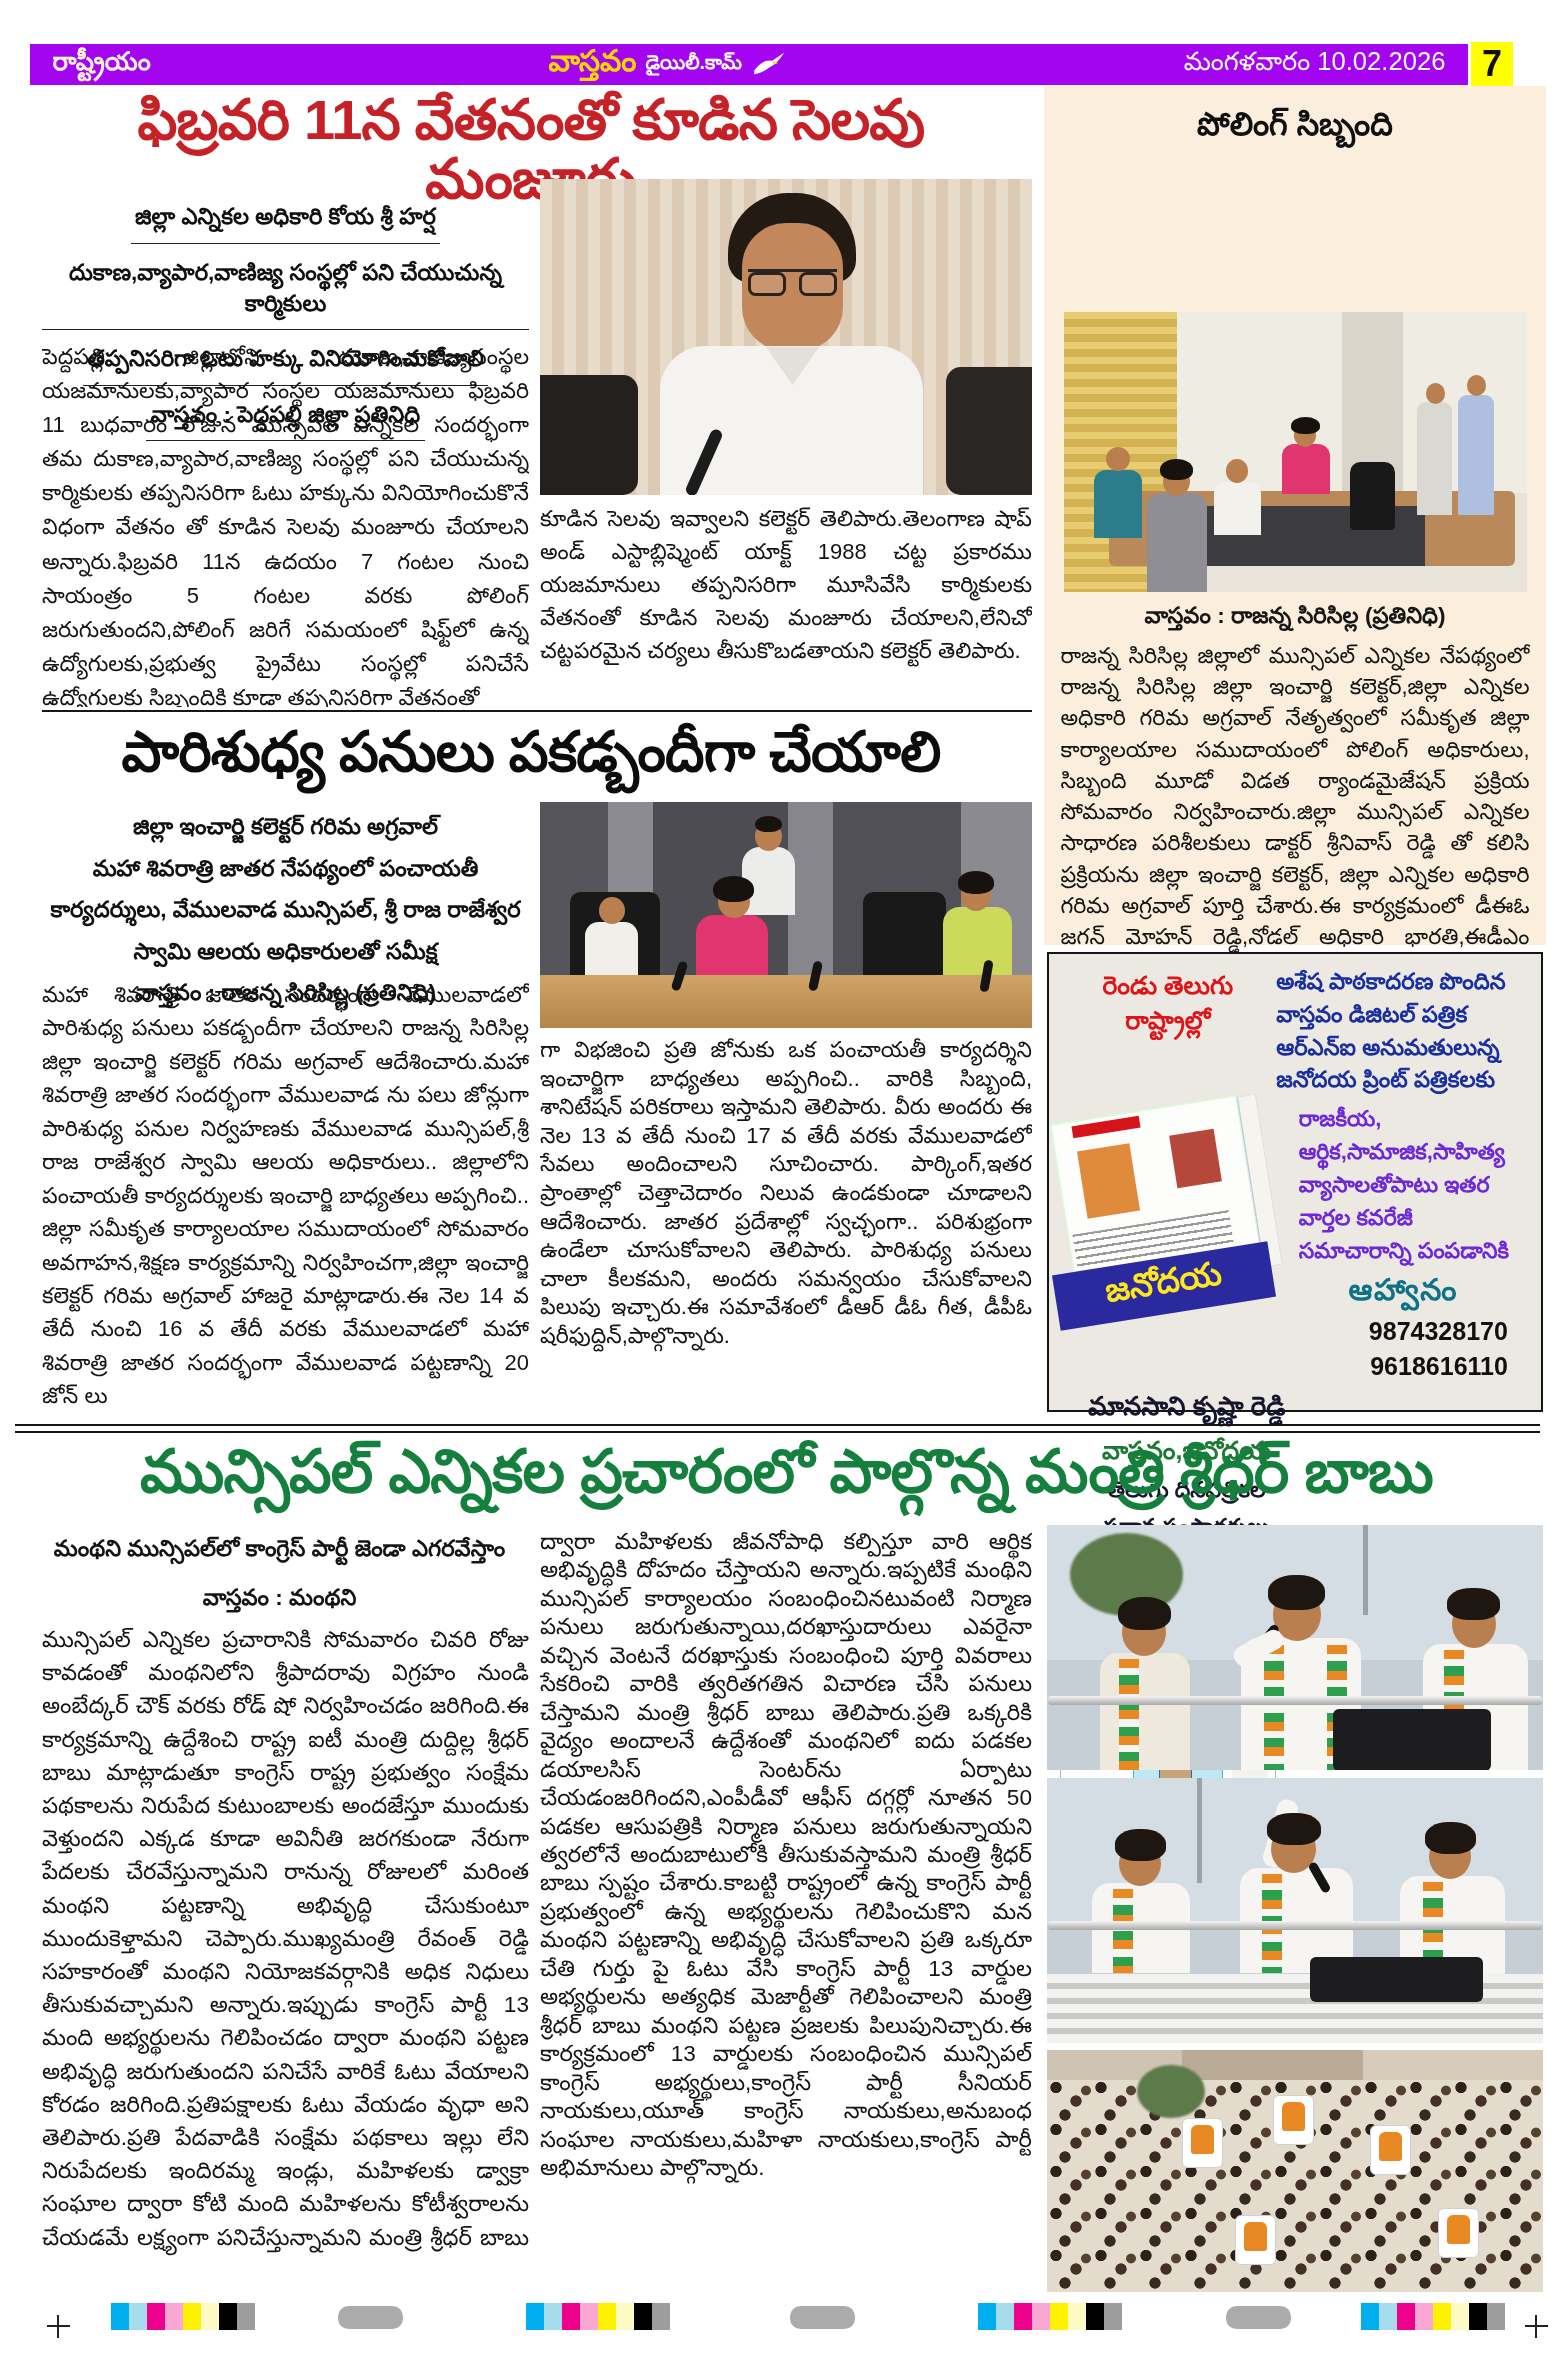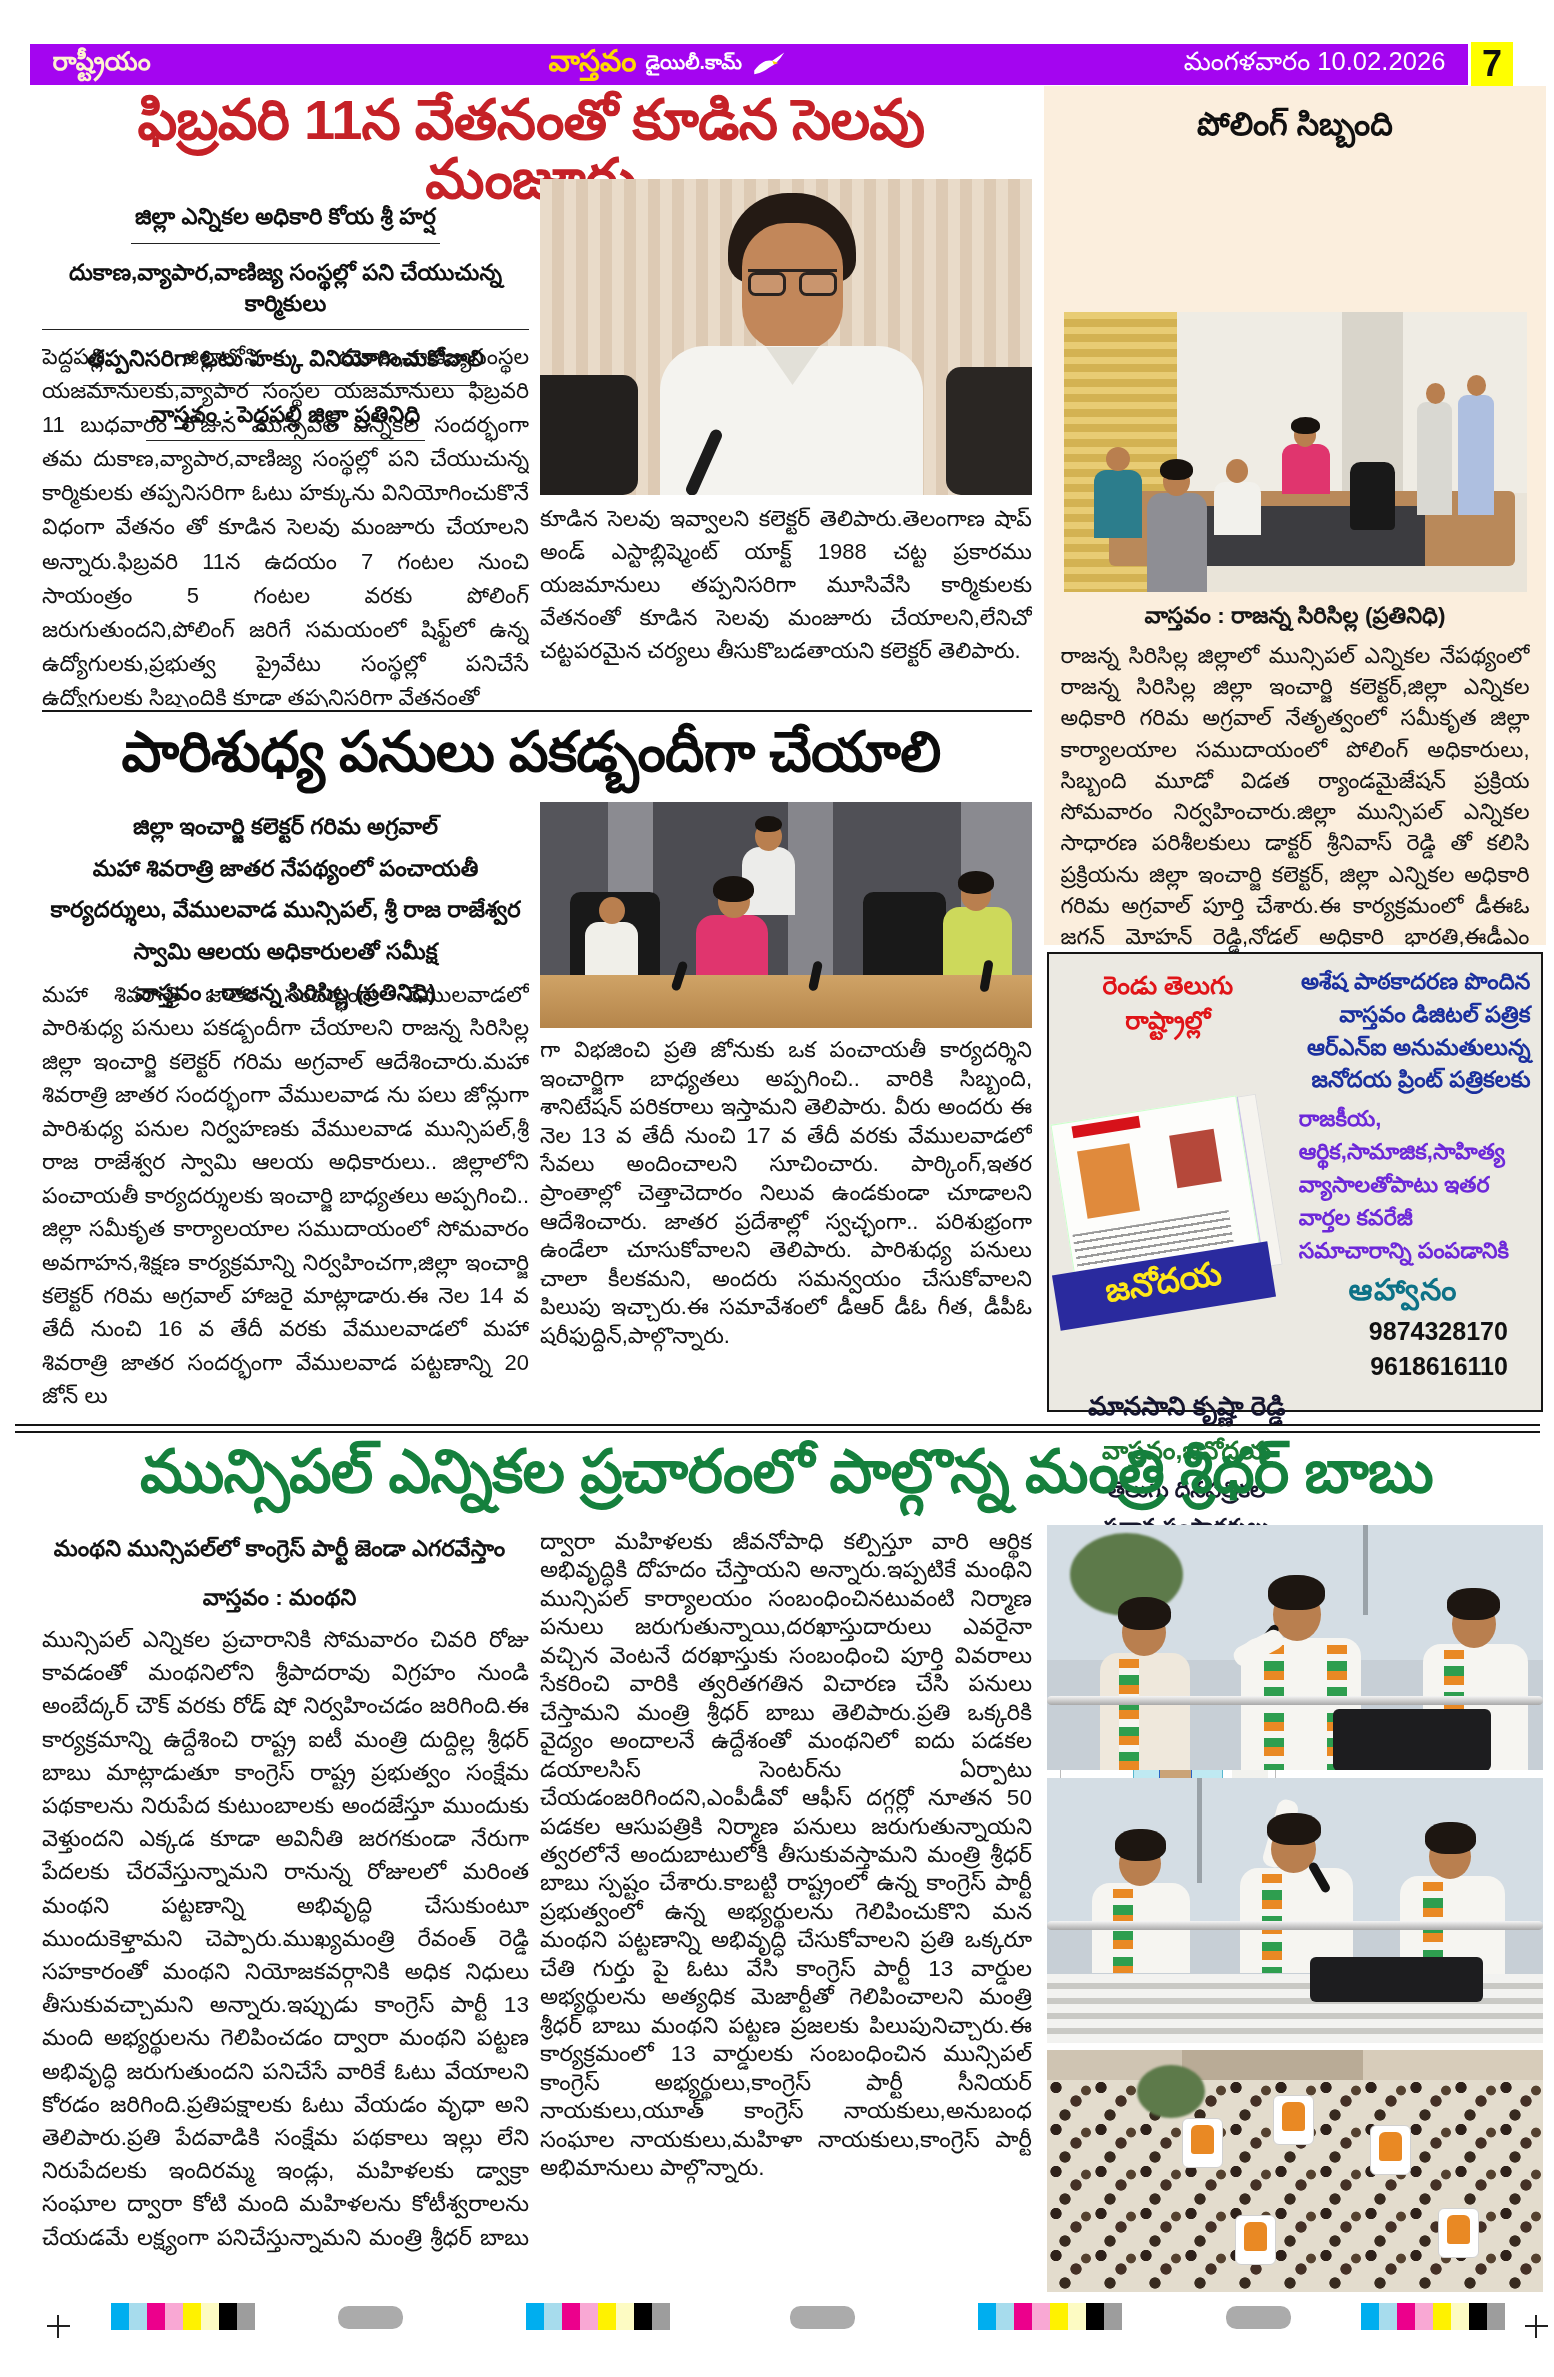--- a/index.html
+++ b/index.html
@@ -78,21 +78,21 @@
     background:repeating-linear-gradient(180deg,#e8cc74 0 7.5px,#d3b252 7.5px 15px); }
   .rp-wall { left:113px; top:0; width:350px; height:181px; background:linear-gradient(90deg,#efece4 0 165px,#d9d5cb 165px 226px,#efece4 226px 350px); }
   .rp-table { left:45px; top:179px; width:406px; height:75px; background:#b9895a; border-radius:6px; }
   .rp-tinner { left:113px; top:194px; width:248px; height:60px; background:#3c3c40; }
 
   
   .adbox { position:absolute; left:1047px; top:952px; width:496px; height:460px; background:#ebe9e2;
     border:2.3px solid #151515; padding:12px 10.5px 0; }
   .ad-row1 { display:flex; }
   .ad-title { width:46%; color:#e01418; font-size:25px; font-weight:bold; text-align:center; padding-top:4.5px; }
-  .ad-blue { width:54%; color:#1a2f9e; font-size:22.6px; font-weight:bold; line-height:1.45;text-align:right; }
+  .ad-blue { width:54%; color:#1a2f9e; font-size:22.6px; font-weight:bold; line-height:1.45; }
   .ad-row2 { display:flex; margin-top:4.5px; }
   .ad-collage { position:relative; width:46%; height:226px; }
   .ad-right2 { width:54%; }
   .ad-red { color:#6d28d9; font-size:22px; font-weight:bold; line-height:1.5; padding-left:22.6px; }
   .ad-invite { color:#0d7287; font-size:30px; font-weight:bold; text-align:center; margin-top:6px; letter-spacing:1.5px; }
   .ad-phones { text-align:right; padding-right:22.6px; font-size:25px; font-weight:bold; color:#101010; line-height:1.4; }
   .ad-row3 { display:flex; margin-top:3px;flex-direction:column; }
   .ad-editor { width:54%; text-align:center; }
   .ad-name-te { font-size:26px; font-weight:bold; color:#14142e; margin-top:4.5px; }
   .ad-orgs { font-size:25px; font-weight:bold; color:#1e7a33; margin-top:7.5px; }

